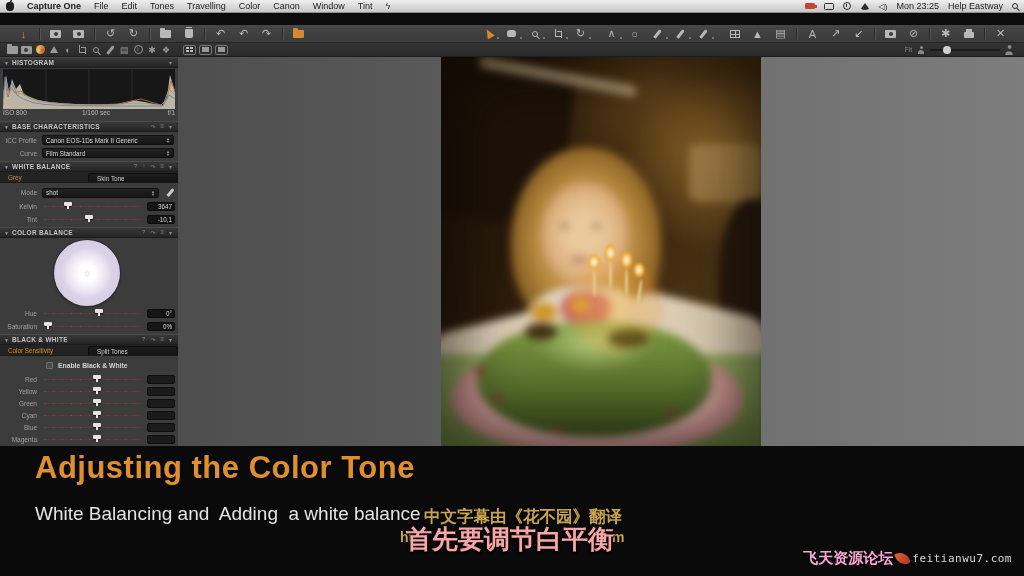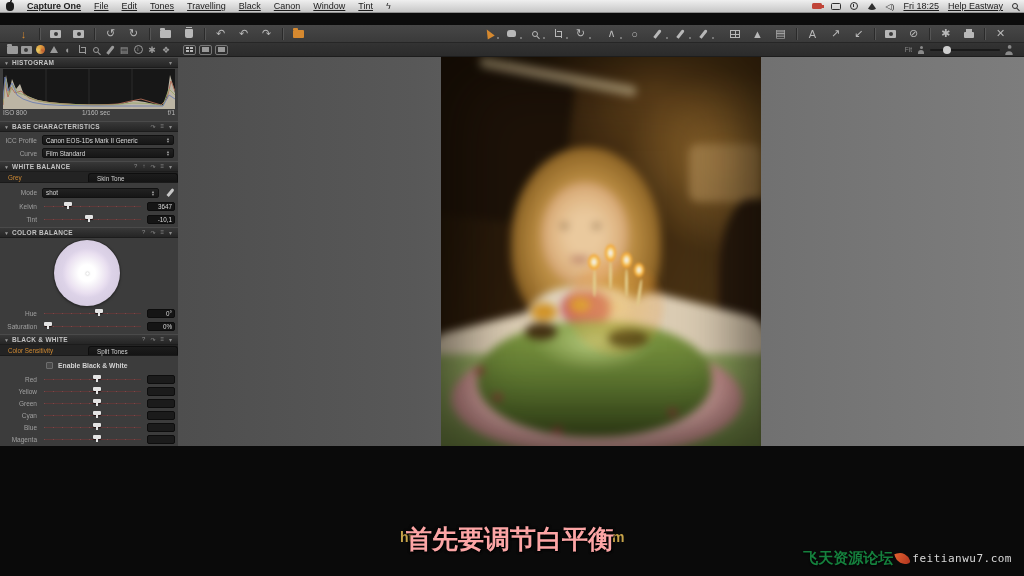--- a/index.html
+++ b/index.html
@@ -4,21 +4,21 @@
 <style>
   html,body{margin:0;padding:0;background:#000;}
   *{box-sizing:border-box;}
   .screen{position:relative;width:1024px;height:576px;overflow:hidden;
     font-family:"Liberation Sans","DejaVu Sans",sans-serif;background:#0c0c0c;}
 
   
   .menubar{position:absolute;left:0;top:0;width:1024px;height:13px;
     background:linear-gradient(#efefef,#c7c7c7);display:flex;align-items:center;
     font-size:9px;color:#1c1c1c;padding:0 6px;gap:13px;border-bottom:1px solid #8f8f8f;}
-  .menubar .mi{cursor:default;white-space:nowrap;text-decoration:underline;}
+  .menubar .mi{cursor:default;white-space:nowrap;}
   .menubar .app{font-weight:bold;}
   .mb-right{margin-left:auto;display:flex;align-items:center;gap:9px;}
   .csapple{width:8px;height:9px;background:#1c1c1c;border-radius:40% 40% 45% 45%;position:relative;}
   .csapple::before{content:"";position:absolute;top:-2px;left:4px;width:2px;height:2.5px;background:#1c1c1c;border-radius:60% 0;}
   .csbattery{width:10px;height:6px;background:#c04438;border-radius:1.5px;position:relative;}
   .csbattery::after{content:"";position:absolute;right:-2px;top:1.5px;width:1.5px;height:3px;background:#c04438;}
   .csdisplay{width:10px;height:7px;border:1.3px solid #2e2e2e;border-radius:1.5px;}
   .csclock{width:8px;height:8px;border:1.2px solid #2e2e2e;border-radius:50%;position:relative;}
   .csclock::before{content:"";position:absolute;left:2.6px;top:1px;width:1.1px;height:3px;background:#2e2e2e;}
   .cswifi{width:0;height:0;border-left:5px solid transparent;border-right:5px solid transparent;
@@ -188,49 +188,49 @@
   .ov-heading{position:absolute;left:35px;top:4px;font-size:31px;font-weight:600;color:#df8f2c;
     text-shadow:0 1px 2px rgba(0,0,0,.8);letter-spacing:.5px;}
   .ov-line1{position:absolute;left:35px;top:57px;font-size:19px;color:#e3e3e3;white-space:pre;}
   .ov-credit{position:absolute;left:424px;top:60px;font-size:16.5px;font-weight:bold;color:#c8a44a;
     text-shadow:0 0 2px rgba(0,0,0,.9);white-space:nowrap;}
   .ov-urlfrag{position:absolute;top:83px;font-size:14px;font-weight:bold;color:#c8a44a;}
   .ov-url-l{left:400px;} .ov-url-r{left:612px;}
   .ov-cn{position:absolute;left:406px;top:76px;font-size:26px;font-weight:bold;color:#fca5a5;
     text-shadow:0 0 3px #000,0 0 3px #000,1px 1px 0 #000;white-space:nowrap;}
   .watermark{position:absolute;right:12px;top:103px;display:flex;align-items:center;gap:3px;}
-  .wm-cn{font-size:15px;font-weight:bold;color:#15803d;text-shadow:0 1px 2px #000;}
+  .wm-cn{font-size:15px;font-weight:bold;color:#f9a8d4;text-shadow:0 1px 2px #000;}
   .csswoosh{width:13px;height:13px;background:linear-gradient(135deg,#e2622f,#b03420);
     border-radius:0 80% 20% 80%;transform:rotate(-18deg);}
   .wm-dom{font-size:11px;color:#d8d8d8;font-family:"DejaVu Sans Mono","Liberation Mono",monospace;letter-spacing:.5px;}
 </style>
 </head>
 <body>
 
 <div class="screen">
 
   <div class="menubar">
     <span class="csapple"></span>
     <span class="mi app">Capture One</span>
     <span class="mi">File</span>
     <span class="mi">Edit</span>
     <span class="mi">Tones</span>
     <span class="mi">Travelling</span>
-    <span class="mi">Black</span>
+    <span class="mi">Color</span>
     <span class="mi">Canon</span>
     <span class="mi">Window</span>
     <span class="mi">Tint</span>
     <span class="bolt">ϟ</span>
     <div class="mb-right">
       <span class="csbattery"></span>
       <span class="csdisplay"></span>
       <span class="csclock"></span>
       <span class="cswifi"></span>
       <span class="csvol">◁)</span>
-      <span class="mi">Fri 18:25</span>
+      <span class="mi">Mon 23:25</span>
       <span class="mi">Help Eastway</span>
       <span class="cssearch"></span>
     </div>
   </div>
 
 
   <div class="toolbar">
     <div class="tgroup">
       <span class="tico orange">↓</span>
     </div>
@@ -623,20 +623,23 @@
         <div class="ph-flame" style="left:163px;top:186px;width:13px;height:20px;"></div>
         <div class="ph-flame" style="left:179px;top:194px;width:13px;height:18px;"></div>
         <div class="ph-flame" style="left:192px;top:205px;width:12px;height:16px;"></div>
       </div>
       <div class="ph-warm"></div>
       <div class="ph-vig"></div>
     </div>
   </div>
 
   <div class="overlay">
+    <div class="ov-heading">Adjusting the Color Tone</div>
+    <div class="ov-line1">White Balancing and  Adding  a white balance</div>
+    <div class="ov-credit">中文字幕由《花不园》翻译</div>
     <span class="ov-urlfrag ov-url-l">ht</span>
     <span class="ov-urlfrag ov-url-r">m</span>
     <div class="ov-cn">首先要调节白平衡</div>
     <div class="watermark">
       <span class="wm-cn">飞天资源论坛</span>
       <span class="csswoosh"></span>
       <span class="wm-dom">feitianwu7.com</span>
     </div>
   </div>
 

